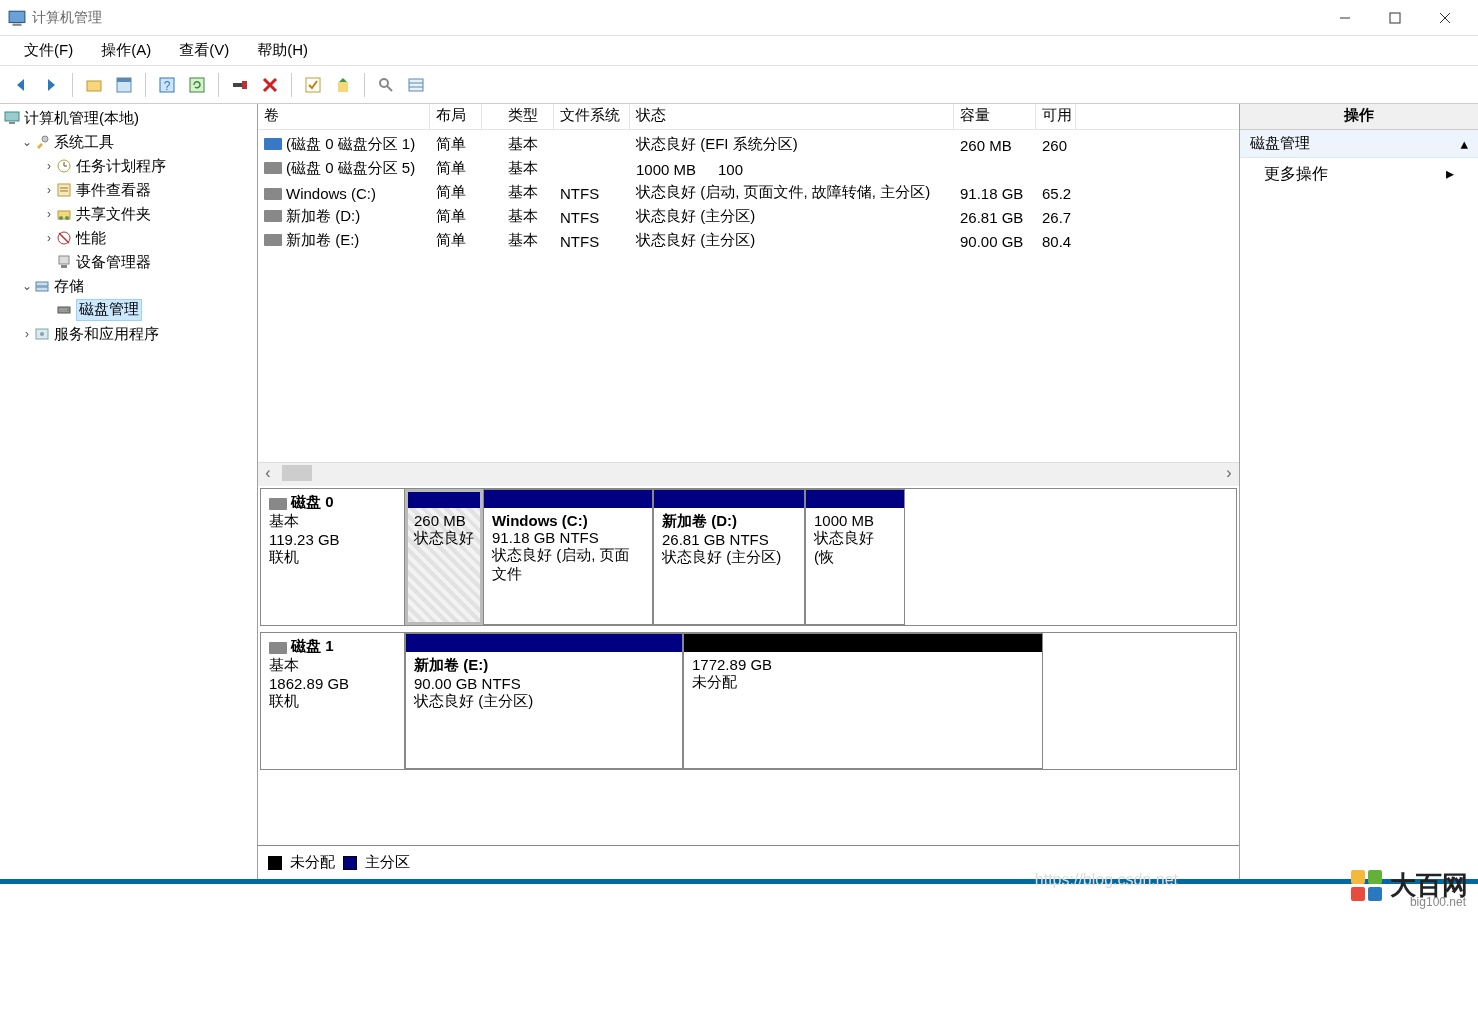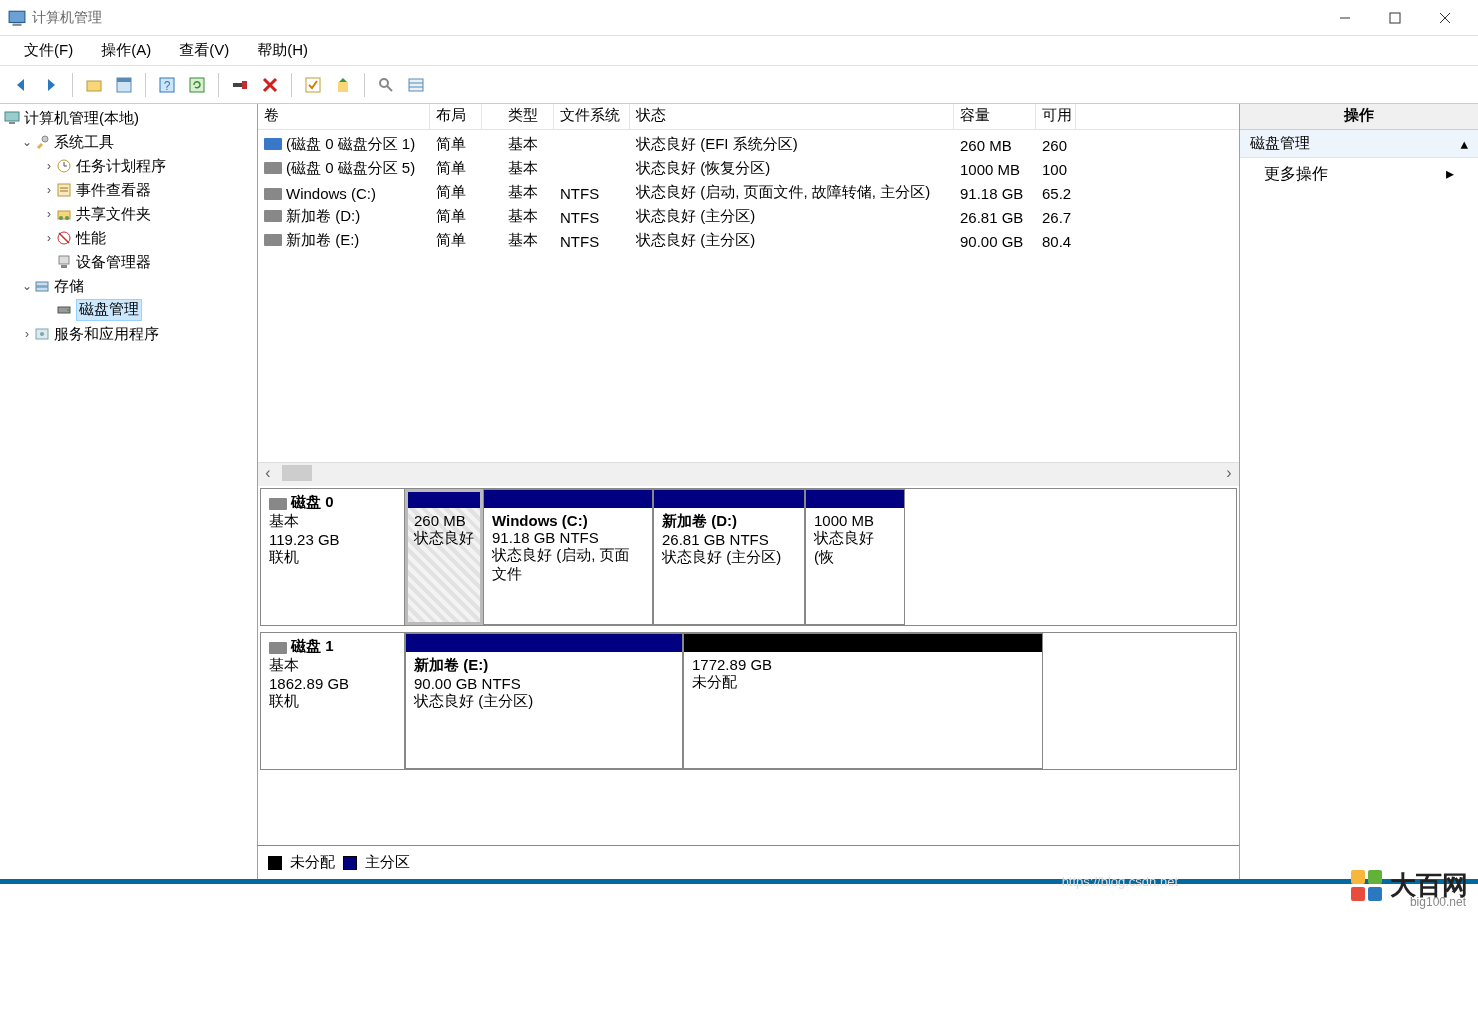--- a/index.html
+++ b/index.html
@@ -68,21 +68,21 @@
 .lg-sw{width:14px;height:14px;display:inline-block;border:1px solid #000;}
 .lg-sw.black{background:#000;} .lg-sw.navy{background:#000080;}
 
 
 .actions-pane .ah { height:26px; background:#f0f0f0; border-bottom:1px solid #ccc; padding:2px 8px; font-size:15px; font-weight:bold;}
 .actions-pane .agrp { padding:4px 10px; font-size:15px;}
 .actions-pane .agrp.hdr { background:#eef4fb; border-bottom:1px solid #dbe6f4; display:flex; justify-content:space-between; align-items:center;}
 .actions-pane .aitem { padding:6px 24px; display:flex; justify-content:space-between;}
 
 
-.wm1{position:absolute;right:300px;bottom:120px;color:#ddd;font-size:13px;}
+.wm1{position:absolute;right:300px;bottom:120px;color:#ddd;font-size:16px;}
 .logo{position:absolute;right:10px;bottom:106px;display:flex;align-items:center;gap:8px;}
 .logo .sq{display:grid;grid-template-columns:14px 14px;grid-template-rows:14px 14px;gap:3px;}
 .logo .sq div{border-radius:2px;}
 .logo .t1{font-size:26px;font-weight:bold;color:#222;}
 .logo .t2{font-size:12px;color:#888;position:absolute;right:2px;bottom:-6px;}
 </style>
 </head>
 <body>
 
 <div class="titlebar">
@@ -326,21 +326,20 @@
             <div class="col c-fs"></div>
             <div class="col c-stat">状态良好 (EFI 系统分区)</div>
             <div class="col c-cap">260 MB</div>
             <div class="col c-free">260</div>
           </div>
           <div class="vt-row">
             <div class="col c-vol"><span class="disk-ico"></span>(磁盘 0 磁盘分区 5)</div>
             <div class="col c-lay">简单</div>
             <div class="col c-typ">基本</div>
             <div class="col c-fs"></div>
-            <div class="col c-stat">状态良好 (恢复分区)</div>
             <div class="col c-cap">1000 MB</div>
             <div class="col c-free">100</div>
           </div>
           <div class="vt-row">
             <div class="col c-vol"><span class="disk-ico"></span>Windows (C:)</div>
             <div class="col c-lay">简单</div>
             <div class="col c-typ">基本</div>
             <div class="col c-fs">NTFS</div>
             <div class="col c-stat">状态良好 (启动, 页面文件, 故障转储, 主分区)</div>
             <div class="col c-cap">91.18 GB</div>

